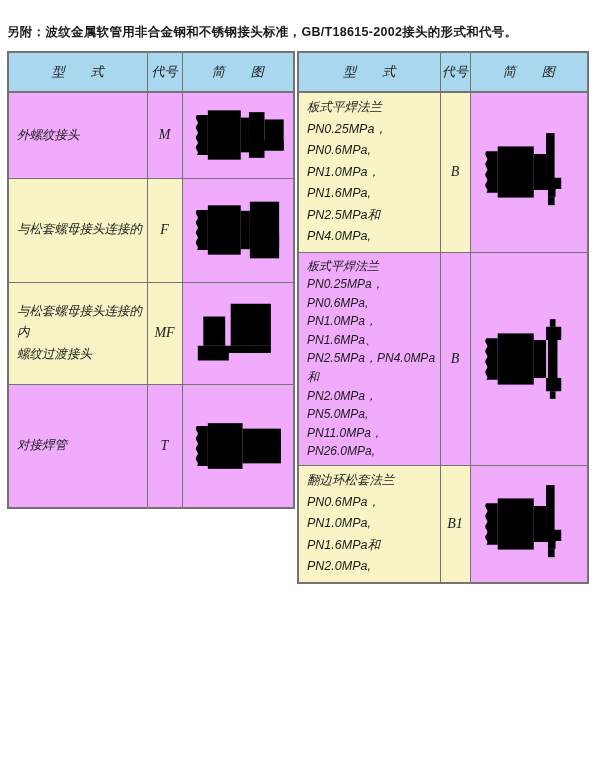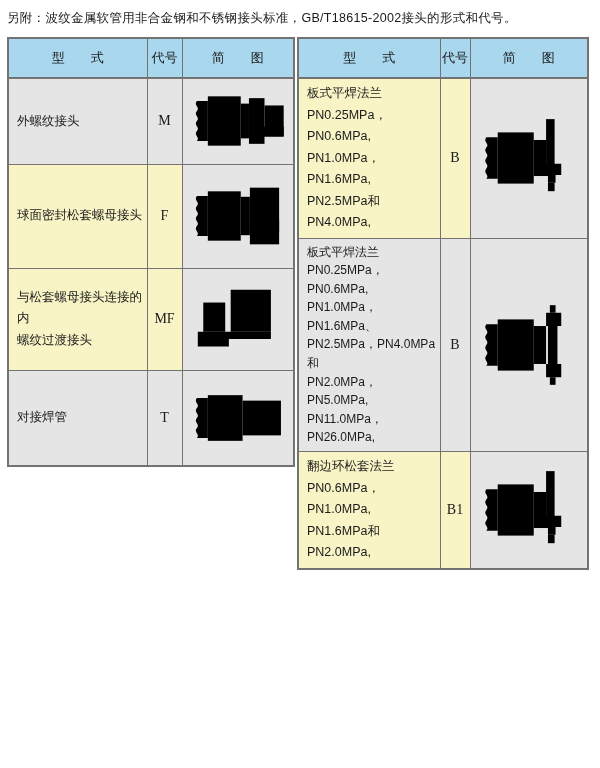--- a/index.html
+++ b/index.html
@@ -1,40 +1,40 @@
 <!DOCTYPE html>
 <html><head>
 <meta charset="utf-8">
 <style>
   * { margin:0; padding:0; box-sizing:border-box; }
   html,body { width:600px; background:#ffffff; font-family:"Liberation Sans", sans-serif; color:#1a1a1a; }
   body { padding:6px 6px 0 7px; }
 
-  .page-title { font-size:12.5px; font-weight:normal; letter-spacing:0.3px; margin:4px 0 10px 0; white-space:nowrap; }
+  .page-title { font-size:12.5px; font-weight:bold; letter-spacing:0.3px; margin:18px 0 10px 0; white-space:nowrap; }
 
   .tables-wrap { display:flex; column-gap:2px; align-items:flex-start; }
 
   table { border-collapse:collapse; table-layout:fixed; }
-  table, th, td { border:1px solid #737373; }
+  table, th, td { border:1px solid #737373;font-style:italic; }
   table { border-width:2px; }
   th { background:#a8d7ee; font-size:13px; font-weight:normal; height:40px; border-bottom-width:2px; }
-  td { vertical-align:middle; background:#e5e5e5; }
+  td { vertical-align:middle; background:#f0abfc; }
 
   .type-cell { font-size:12.5px; line-height:1.72; padding:4px 4px 4px 8px; white-space:pre-line; text-align:left; }
   .type-tight { font-size:12px; line-height:1.55; }
   .code-cell { font-family:"Liberation Serif", serif; font-size:14px; text-align:center; padding:0 2px; }
   .hl { background:#f8f4c6; }
 
   .diag-cell { padding:0; }
   .diag-box { display:flex; align-items:center; justify-content:center; }
   .split > .diag-box + .diag-box { border-top:1px solid #2b2b2b; }
 
   
   .rL1 td{height:86px} .rL2 td{height:104px} .rL3 td{height:96px}
-  .rL4 td{height:102px} .rL5 td{height:96px} .rL6 td{height:200px}
+  .rL4 td{height:102px} .rL5 td{height:124px} .rL6 td{height:200px}
   .rR1 td{height:218px} .rR2 td{height:117px} .rR3 td{height:119px}
   .rR4 td{height:111px}
   .subA{height:101px} .subB{height:98px} .subC{height:103px} .subD{height:114px}
 
   svg.diag { display:block; }
 </style>
 </head>
 <body>
 
 <svg width="0" height="0" style="position:absolute" aria-hidden="true">
@@ -155,21 +155,21 @@
       <td class="code-cell">M</td>
       <td class="diag-cell">
             <div class="diag-box">
               <svg class="diag" width="106" height="82">
                 <use href="#d-m"></use>
               </svg>
             </div>
           </td>
     </tr>
     <tr class="rL2">
-      <td class="type-cell hl">球面密封松套螺母接头</td>
+      <td class="type-cell hl">与松套螺母接头连接的</td>
       <td class="code-cell hl">F</td>
       <td class="diag-cell">
             <div class="diag-box">
               <svg class="diag" width="106" height="92">
                 <use href="#d-f"></use>
               </svg>
             </div>
           </td>
     </tr>
     <tr class="rL4">

